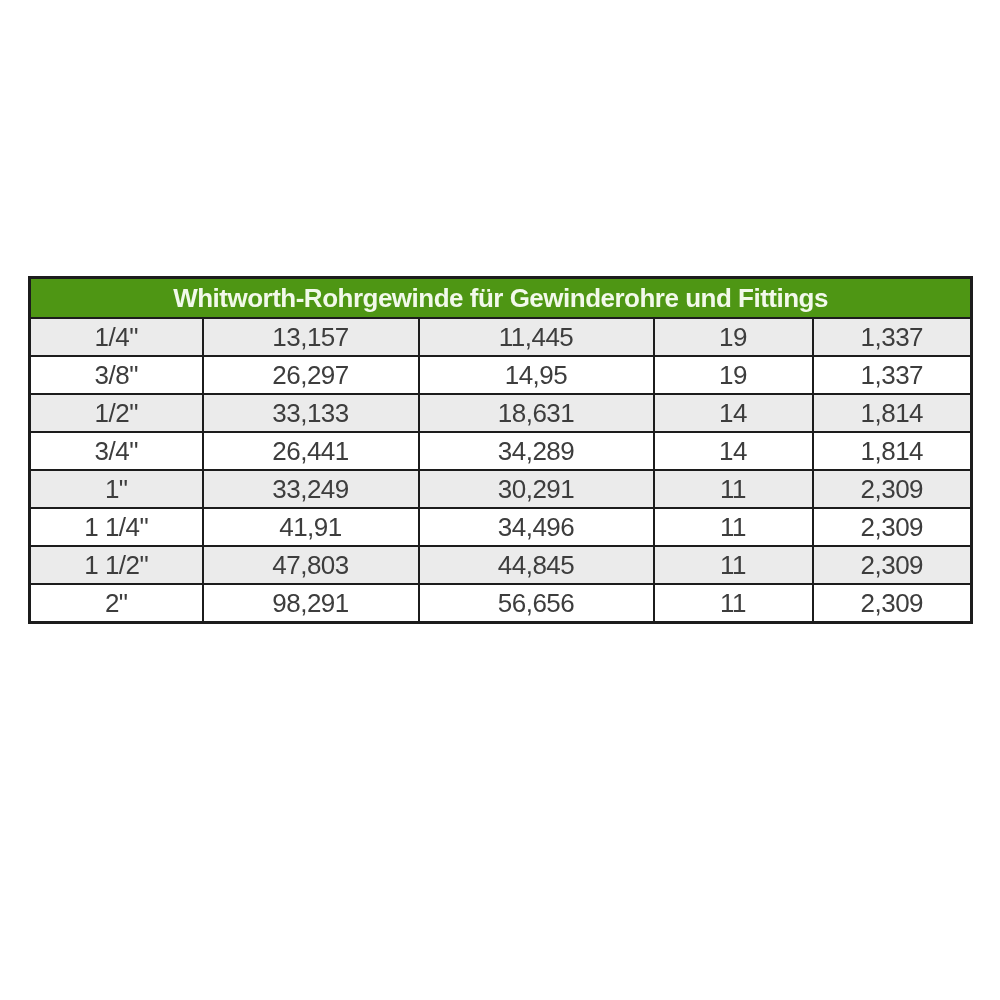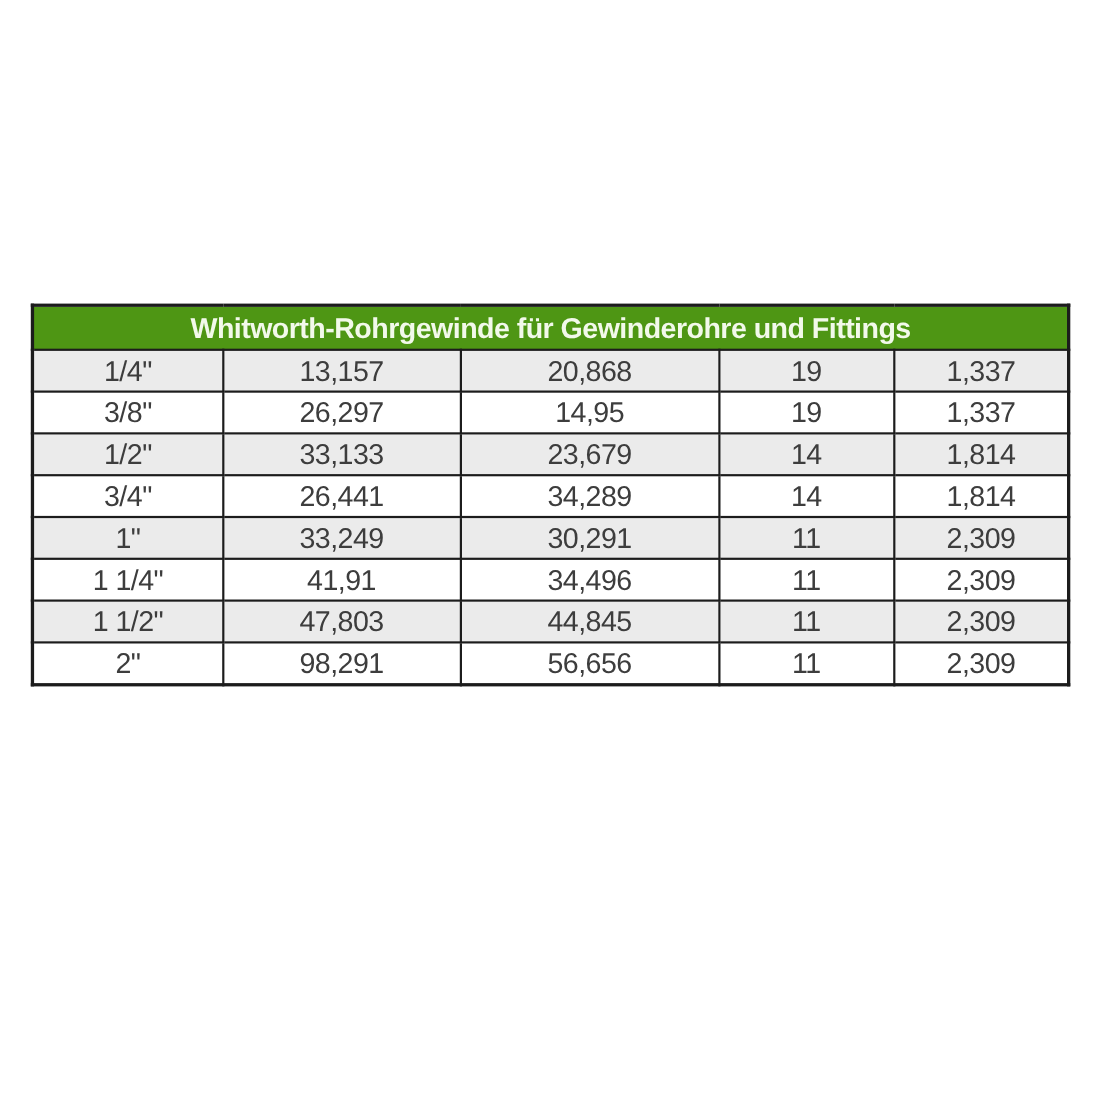--- a/index.html
+++ b/index.html
@@ -77,35 +77,35 @@
     </colgroup>
     <thead>
       <tr>
         <th colspan="5" class="title-cell">Whitworth-Rohrgewinde für Gewinderohre und Fittings</th>
       </tr>
     </thead>
     <tbody>
         <tr class="alt">
           <td>1/4"</td>
           <td>13,157</td>
-          <td>20,868</td>
+          <td>11,445</td>
           <td>19</td>
           <td>1,337</td>
         </tr>
         <tr>
           <td>3/8"</td>
           <td>26,297</td>
           <td>14,95</td>
           <td>19</td>
           <td>1,337</td>
         </tr>
         <tr class="alt">
           <td>1/2"</td>
           <td>33,133</td>
-          <td>23,679</td>
+          <td>18,631</td>
           <td>14</td>
           <td>1,814</td>
         </tr>
         <tr>
           <td>3/4"</td>
           <td>26,441</td>
           <td>34,289</td>
           <td>14</td>
           <td>1,814</td>
         </tr>

